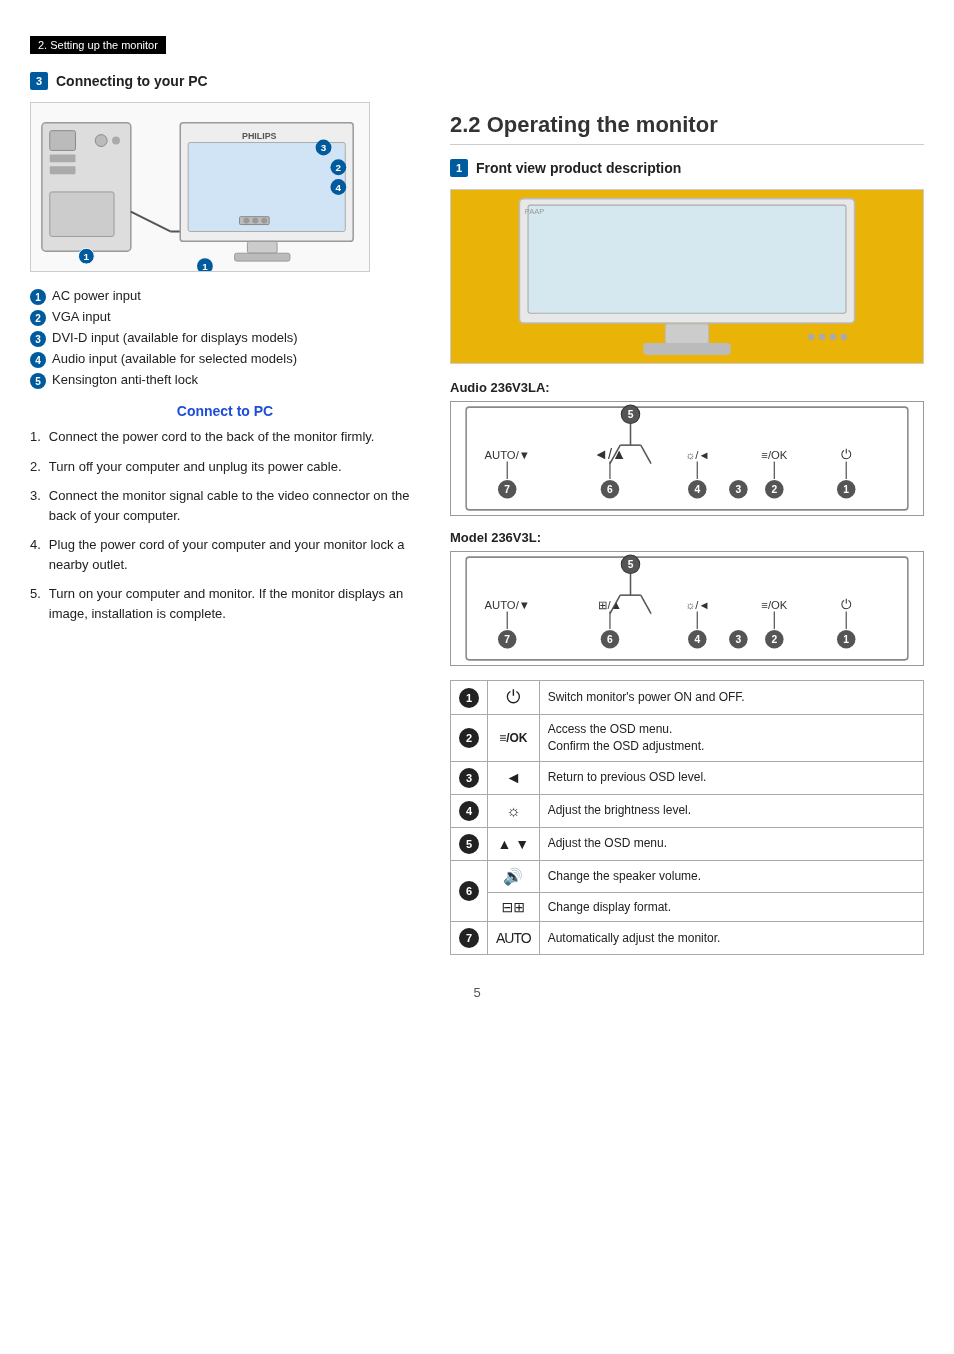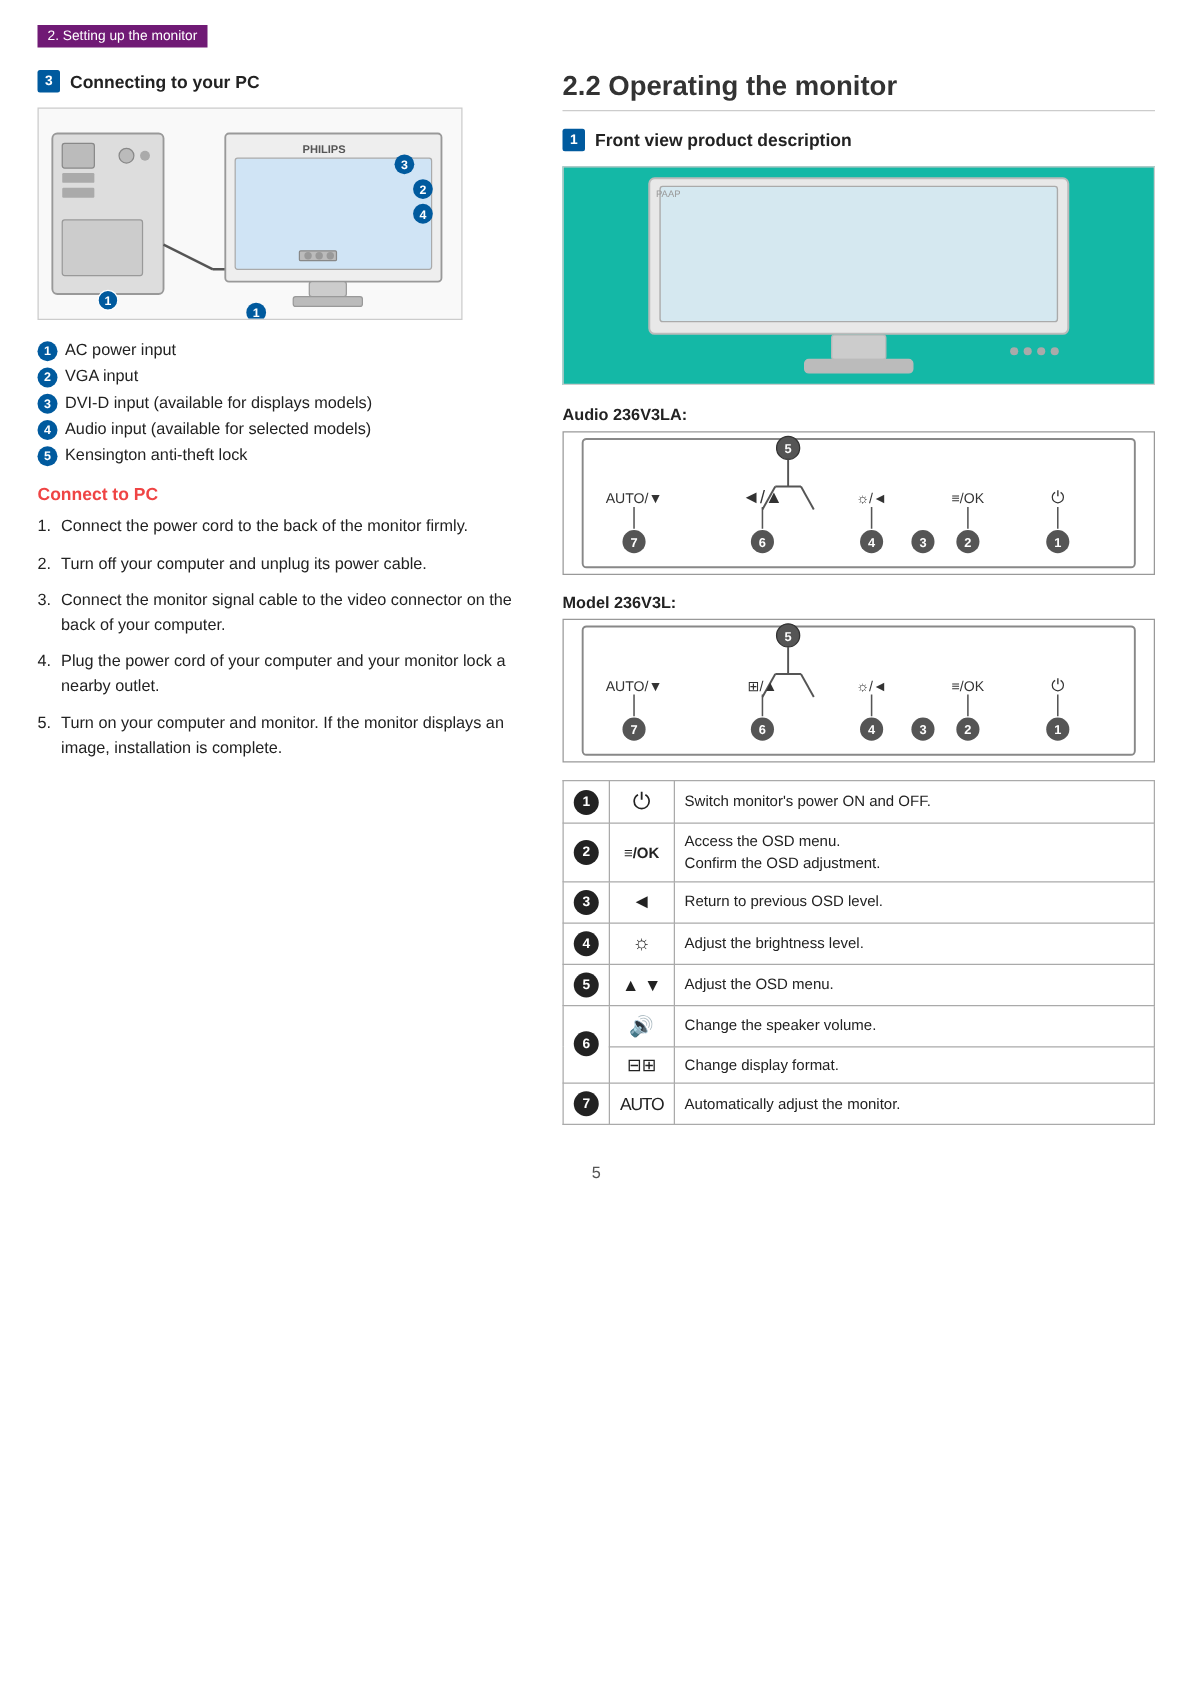--- a/index.html
+++ b/index.html
@@ -15,42 +15,44 @@
 
     .page-container {
       width: 954px;
       min-height: 1354px;
       padding: 20px 30px 40px 30px;
       position: relative;
     }
 
     
     .breadcrumb-bar {
-      background: #701a75;
+      background: #000000;
       color: #fff;
       font-size: 11px;
       padding: 3px 8px;
       margin-bottom: 18px;
       display: inline-block;
+      margin-top: 16px;
     }
 
     
     .two-col {
       display: flex;
       gap: 30px;
       width: 100%;
     }
 
     .left-col {
       width: 390px;
       flex-shrink: 0;
     }
 
     .right-col {
       flex: 1;
+      margin-top: 40px;
     }
 
     
     .section-header {
       display: flex;
       align-items: center;
       gap: 8px;
       margin-bottom: 12px;
     }
 
@@ -110,23 +112,24 @@
       align-items: center;
       justify-content: center;
       border-radius: 50%;
       flex-shrink: 0;
       margin-top: 1px;
     }
 
     .connect-to-pc-title {
       font-weight: bold;
       font-size: 14px;
-      color: #ef4444;
+      color: #1d4ed8;
       margin-bottom: 8px;
       margin-top: 6px;
+      text-align: center;
     }
 
     .numbered-steps {
       list-style: none;
       padding-left: 0;
     }
 
     .numbered-steps li {
       display: flex;
       gap: 8px;
@@ -152,21 +155,21 @@
     }
 
     
     .monitor-diagram {
       border: 1px solid #ccc;
       width: 100%;
       height: 175px;
       margin-bottom: 16px;
       position: relative;
       overflow: hidden;
-      background: #14b8a6;
+      background: #eab308;
       display: flex;
       align-items: center;
       justify-content: center;
     }
 
     
     .model-label {
       font-weight: bold;
       font-size: 13px;
       margin-bottom: 6px;

